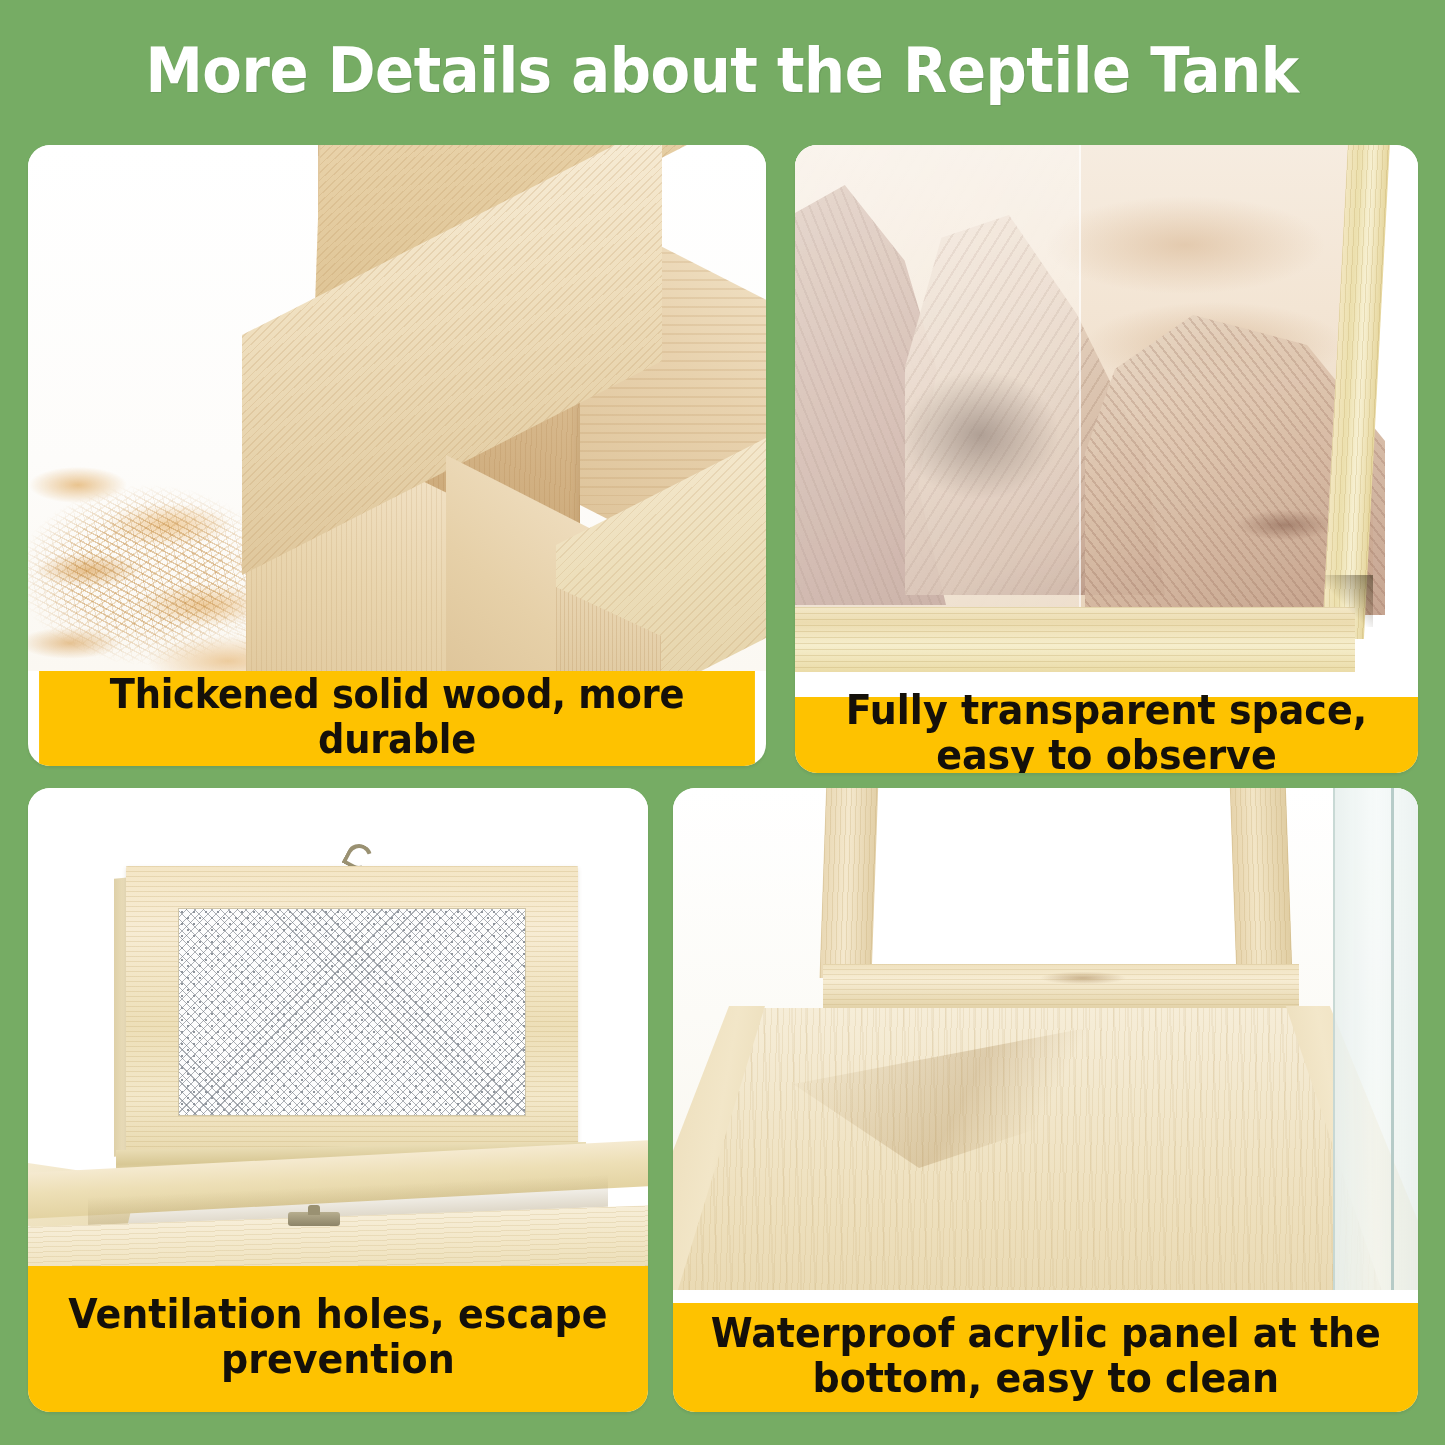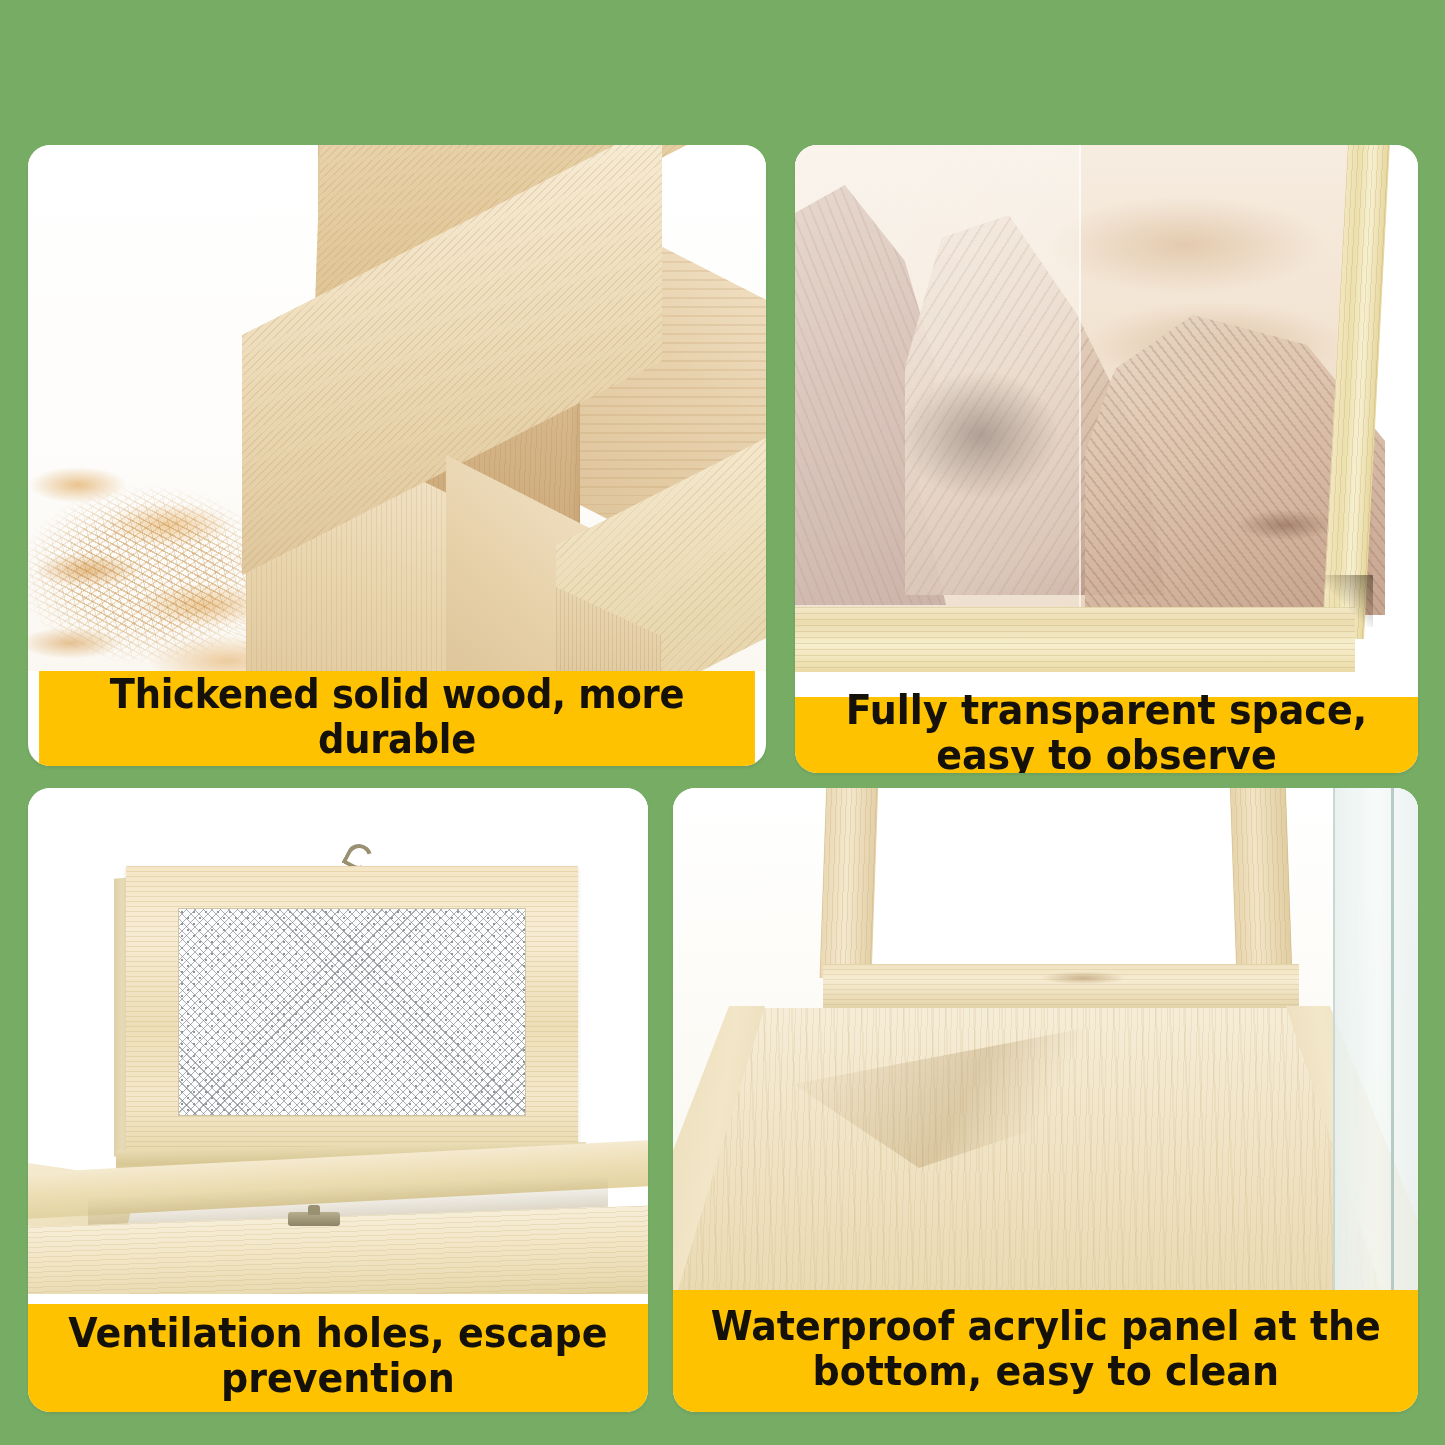--- a/index.html
+++ b/index.html
@@ -72,22 +72,22 @@
     align-items: center;
     justify-content: center;
     text-align: center;
     font-weight: bold;
     line-height: 1.12;
     padding: 4px 14px 8px;
     font-family: "DejaVu Sans", sans-serif;
   }
   .cap-1 { height: 95px;  font-size: 40px; letter-spacing: -0.3px; transform: scaleX(0.97); }
   .cap-2 { height: 76px; font-size: 40px; }
-  .cap-3 { height: 108px; font-size: 40px; }
-  .cap-4 { height: 122px; font-size: 40px; margin-top: 37px; }
+  .cap-3 { height: 146px; font-size: 40px; }
+  .cap-4 { height: 109px; font-size: 40px; margin-top: 37px; }
   .caption span { display: block; transform: scaleX(0.95); }
 
   
   .p1 { height: 526px; background: linear-gradient(180deg,#ffffff 0%,#fdfcfa 60%,#fbf8f2 100%); }
 
   .p1 .shavings {
     position: absolute;
     left: -10px; top: 300px;
     width: 330px; height: 240px;
     background:
@@ -497,20 +497,23 @@
     position: absolute; left: 718px; top: -10px;
     width: 3px; height: 530px;
     background: rgba(175,198,195,.9);
   }
 </style>
 </head>
 <body>
 
 <div class="poster">
 
+  <div class="title-bar">
+    <div class="title-text">More Details about the Reptile Tank</div>
+  </div>
 
   <div class="card card-1">
     <div class="photo p1">
       <div class="shavings"></div>
       <div class="shavings2"></div>
       <div class="blk-top-face"></div>
       <div class="blk-top-top"></div>
       <div class="blk-top-side"></div>
       <div class="blk-mid-face"></div>
       <div class="blk-mid-top"></div>

